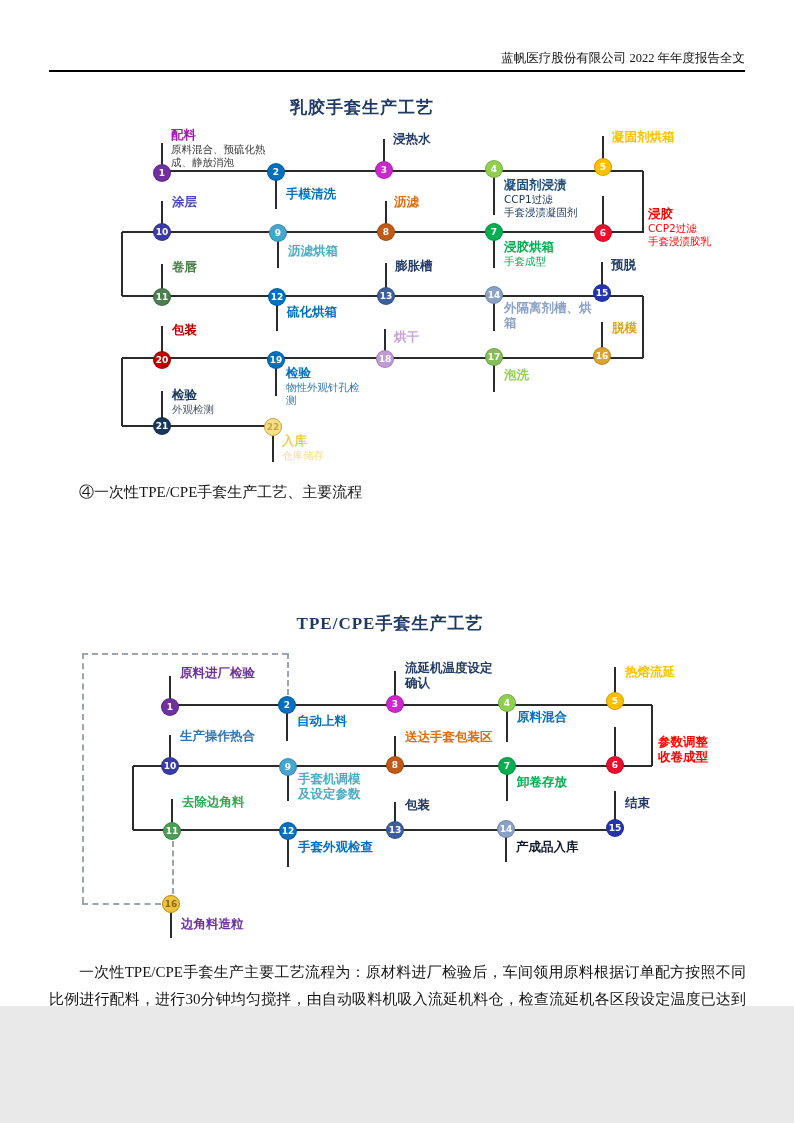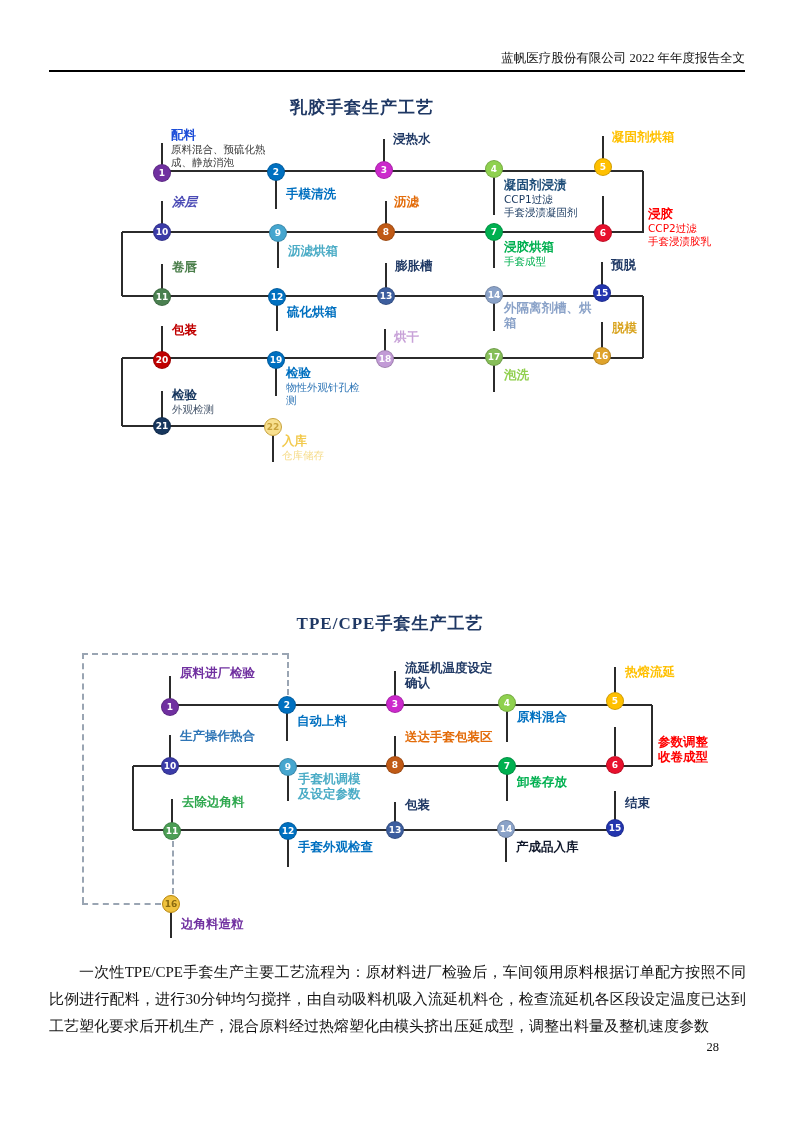--- a/index.html
+++ b/index.html
@@ -1,16 +1,16 @@
 <!DOCTYPE html>
 <html><head>
 <meta charset="utf-8">
 <style>
   html,body{margin:0;padding:0;background:#e9e9e9;}
-  .page{position:relative;width:794px;height:1123px;margin:0 auto;background:#ffffff;
+  .page{position:relative;width:794px;height:1006px;margin:0 auto;background:#ffffff;
         font-family:"Liberation Serif","DejaVu Serif",serif;color:#141414;overflow:hidden;}
   .header{position:absolute;top:50px;right:49px;font-size:12.5px;color:#111;}
   .header-rule{position:absolute;top:70px;left:49px;width:696px;height:2px;background:#000;}
   .flowchart{position:absolute;left:0;width:794px;}
   #chart1{top:82px;height:400px;}
   #chart2{top:600px;height:345px;}
   .chart-title{position:absolute;top:14px;left:0;width:724px;text-align:center;
                font-weight:bold;font-size:17px;color:#1F3864;letter-spacing:1px;}
   #chart2 .chart-title{top:12px;width:780px;}
   .cline{position:absolute;background:#2b2b2b;z-index:1;}
@@ -129,50 +129,51 @@
       </div>
       <div class="cnode" style="left: 153px; top: 269px; background: rgb(192, 0, 0);">
         <span>20</span>
       </div>
       <div class="cnode" style="left: 153px; top: 335px; background: rgb(23, 54, 93);">
         <span>21</span>
       </div>
       <div class="cnode" style="left: 264px; top: 336px; background: rgb(247, 223, 142); border: 1.5px solid rgb(200, 162, 60);">
         <span style="color: rgb(200, 162, 60);">22</span>
       </div>
-      <div class="clabel" style="left: 171px; top: 45px;"><div class="lmain" style="color: #1d4ed8;">配料</div><div class="lsub" style="color: rgb(58, 58, 58);">原料混合、预硫化熟
+      <div class="clabel" style="left: 171px; top: 45px;"><div class="lmain" style="color: #a21caf;">配料</div><div class="lsub" style="color: rgb(58, 58, 58);">原料混合、预硫化熟
 成、静放消泡</div></div>
       <div class="clabel" style="left: 286px; top: 104px;"><div class="lmain" style="color: rgb(0, 112, 192);">手模清洗</div></div>
       <div class="clabel" style="left: 393px; top: 49px;"><div class="lmain" style="color: rgb(31, 56, 100);">浸热水</div></div>
       <div class="clabel" style="left: 504px; top: 95px;"><div class="lmain" style="color: rgb(31, 78, 121);">凝固剂浸渍</div><div class="lsub" style="color: rgb(23, 55, 94);">CCP1过滤
 手套浸渍凝固剂</div></div>
       <div class="clabel" style="left: 612px; top: 47px;"><div class="lmain" style="color: rgb(255, 192, 0);">凝固剂烘箱</div></div>
       <div class="clabel" style="left: 648px; top: 124px;"><div class="lmain" style="color: rgb(255, 0, 0);">浸胶</div><div class="lsub" style="color: rgb(255, 0, 0);">CCP2过滤
 手套浸渍胶乳</div></div>
       <div class="clabel" style="left: 504px; top: 157px;"><div class="lmain" style="color: rgb(0, 176, 80);">浸胶烘箱</div><div class="lsub" style="color: rgb(0, 176, 80);">手套成型</div></div>
       <div class="clabel" style="left: 394px; top: 112px;"><div class="lmain" style="color: rgb(227, 108, 10);">沥滤</div></div>
       <div class="clabel" style="left: 288px; top: 161px;"><div class="lmain" style="color: rgb(75, 172, 198);">沥滤烘箱</div></div>
-      <div class="clabel" style="left: 172px; top: 112px;"><div class="lmain" style="color: rgb(74, 74, 181); font-style: italic;">涂层</div></div>
+      <div class="clabel" style="left: 172px; top: 112px;"><div class="lmain" style="color: rgb(74, 74, 181);">涂层</div></div>
       <div class="clabel" style="left: 172px; top: 177px;"><div class="lmain" style="color: rgb(74, 126, 74);">卷唇</div></div>
       <div class="clabel" style="left: 287px; top: 222px;"><div class="lmain" style="color: rgb(0, 112, 192);">硫化烘箱</div></div>
       <div class="clabel" style="left: 395px; top: 176px;"><div class="lmain" style="color: rgb(31, 56, 100);">膨胀槽</div></div>
       <div class="clabel" style="left: 504px; top: 218px;"><div class="lmain" style="color: rgb(138, 162, 200);">外隔离剂槽、烘
 箱</div></div>
       <div class="clabel" style="left: 611px; top: 175px;"><div class="lmain" style="color: rgb(31, 56, 100);">预脱</div></div>
       <div class="clabel" style="left: 612px; top: 238px;"><div class="lmain" style="color: rgb(217, 164, 32);">脱模</div></div>
       <div class="clabel" style="left: 504px; top: 285px;"><div class="lmain" style="color: rgb(146, 208, 80);">泡洗</div></div>
       <div class="clabel" style="left: 394px; top: 247px;"><div class="lmain" style="color: rgb(200, 162, 216);">烘干</div></div>
       <div class="clabel" style="left: 286px; top: 283px;"><div class="lmain" style="color: rgb(0, 112, 192);">检验</div><div class="lsub" style="color: rgb(46, 117, 182);">物性外观针孔检
 测</div></div>
       <div class="clabel" style="left: 172px; top: 240px;"><div class="lmain" style="color: rgb(192, 0, 0);">包装</div></div>
       <div class="clabel" style="left: 172px; top: 305px;"><div class="lmain" style="color: rgb(23, 54, 94);">检验</div><div class="lsub" style="color: rgb(68, 84, 106);">外观检测</div></div>
       <div class="clabel" style="left: 282px; top: 351px;"><div class="lmain" style="color: rgb(242, 201, 76);">入库</div><div class="lsub" style="color: rgb(246, 220, 138);">仓库储存</div></div>
     </div>
 
   <div class="bodytext">
+    <p>④一次性TPE/CPE手套生产工艺、主要流程</p>
   </div>
 
   <div class="flowchart" id="chart2">
     <div class="chart-title">TPE/CPE手套生产工艺</div>
   <div class="cline" style="left: 170px; top: 104px; width: 482px; height: 2px;"></div>
       <div class="cline" style="left: 651px; top: 105px; width: 2px; height: 61px;"></div>
       <div class="cline" style="left: 133px; top: 165px; width: 519px; height: 2px;"></div>
       <div class="cline" style="left: 132px; top: 166px; width: 2px; height: 64px;"></div>
       <div class="cline" style="left: 133px; top: 229px; width: 482px; height: 2px;"></div>
       <div class="cline" style="left: 169px; top: 76px; width: 2px; height: 29px;"></div>

